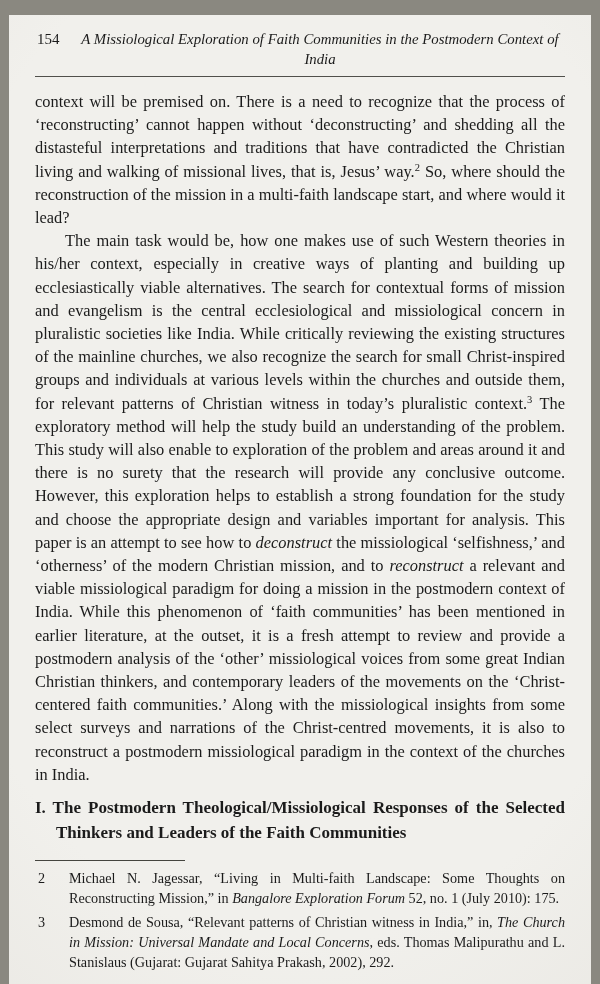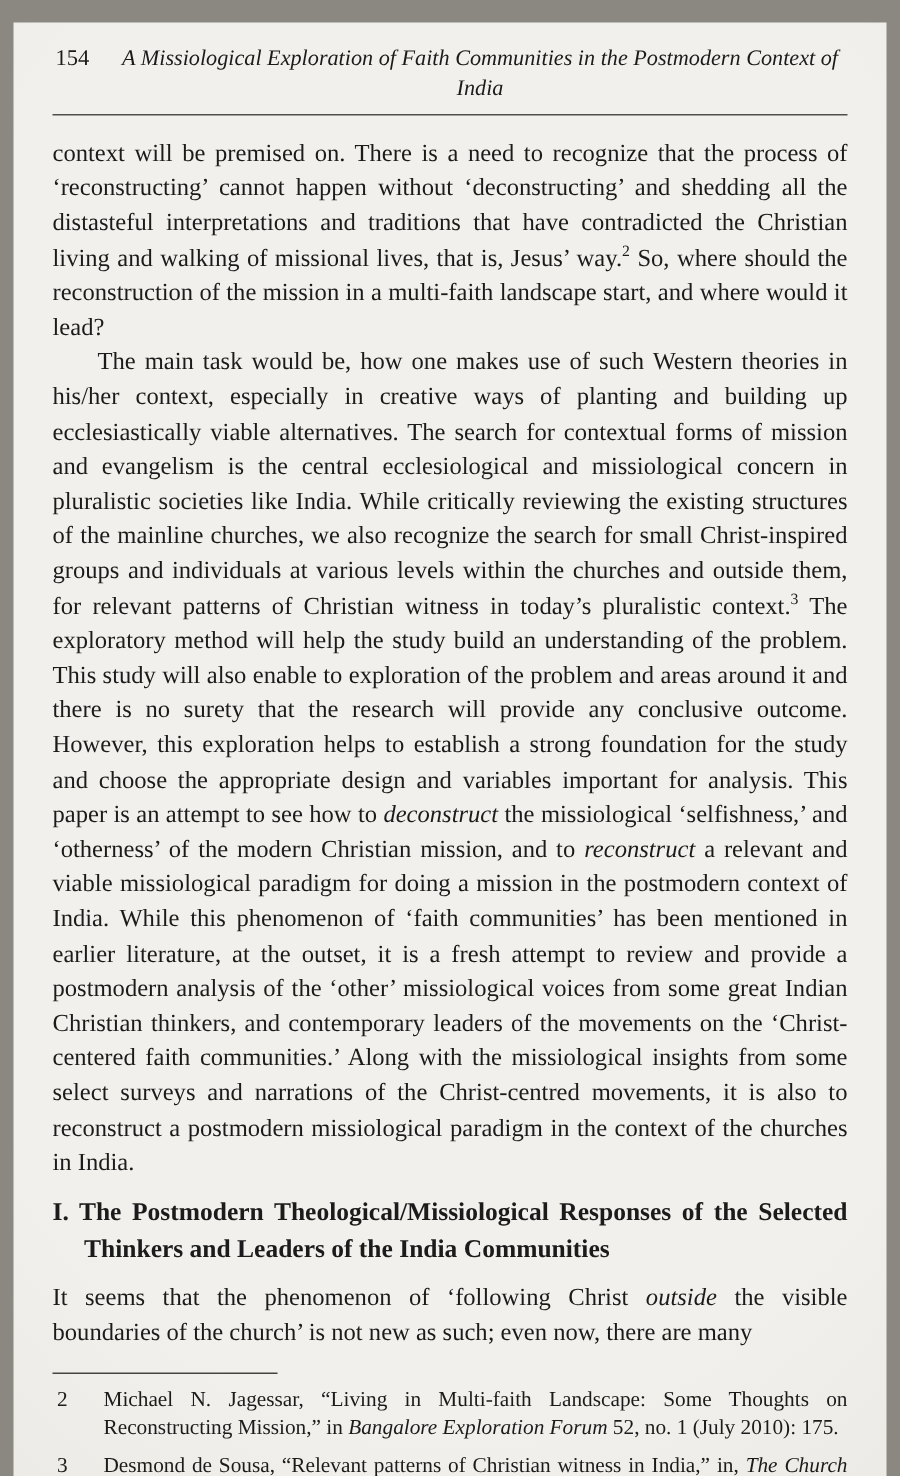--- a/index.html
+++ b/index.html
@@ -98,23 +98,22 @@
   </header>
 
   <hr class="header-rule">
 
   <main class="body-text">
 
     <p class="para"><span>context will be premised on. There is a need to recognize that the process of ‘reconstructing’ cannot happen without ‘deconstructing’ and shedding all the distasteful interpretations and traditions that have contradicted the Christian living and walking of missional lives, that is, Jesus’ way.</span><sup class="fn-ref">2</sup><span> So, where should the reconstruction of the mission in a multi-faith landscape start, and where would it lead?</span></p>
 
     <p class="para first-indent"><span>The main task would be, how one makes use of such Western theories in his/her context, especially in creative ways of planting and building up ecclesiastically viable alternatives. The search for contextual forms of mission and evangelism is the central ecclesiological and missiological concern in pluralistic societies like India. While critically reviewing the existing structures of the mainline churches, we also recognize the search for small Christ-inspired groups and individuals at various levels within the churches and outside them, for relevant patterns of Christian witness in today’s pluralistic context.</span><sup class="fn-ref">3</sup><span> The exploratory method will help the study build an understanding of the problem. This study will also enable to exploration of the problem and areas around it and there is no surety that the research will provide any conclusive outcome. However, this exploration helps to establish a strong foundation for the study and choose the appropriate design and variables important for analysis. This paper is an attempt to see how to </span><em>deconstruct</em><span> the missiological ‘selfishness,’ and ‘otherness’ of the modern Christian mission, and to </span><em>reconstruct</em><span> a relevant and viable missiological paradigm for doing a mission in the postmodern context of India. While this phenomenon of ‘faith communities’ has been mentioned in earlier literature, at the outset, it is a fresh attempt to review and provide a postmodern analysis of the ‘other’ missiological voices from some great Indian Christian thinkers, and contemporary leaders of the movements on the ‘Christ-centered faith communities.’ Along with the missiological insights from some select surveys and narrations of the Christ-centred movements, it is also to reconstruct a postmodern missiological paradigm in the context of the churches in India.</span></p>
 
-    <h2 class="section-heading">I. The Postmodern Theological/Missiological Responses of the Selected Thinkers and Leaders of the India Communities</h2>
+    <h2 class="section-heading">I. The Postmodern Theological/Missiological Responses of the Selected Thinkers and Leaders of the Faith Communities</h2>
 
-    <p class="para"><span>It seems that the phenomenon of ‘following Christ </span><em>outside</em><span> the visible boundaries of the church’ is not new as such; even now, there are many</span></p>
 
   </main>
 
   <footer class="footnotes">
     <hr class="fn-rule">
 
     <div class="footnote">
       <span class="fn-marker">2</span>
       <span class="fn-text"><span>Michael N. Jagessar, “Living in Multi-faith Landscape: Some Thoughts on Reconstructing Mission,” in </span><em>Bangalore Exploration Forum</em><span> 52, no. 1 (July 2010): 175.</span></span>
     </div>

